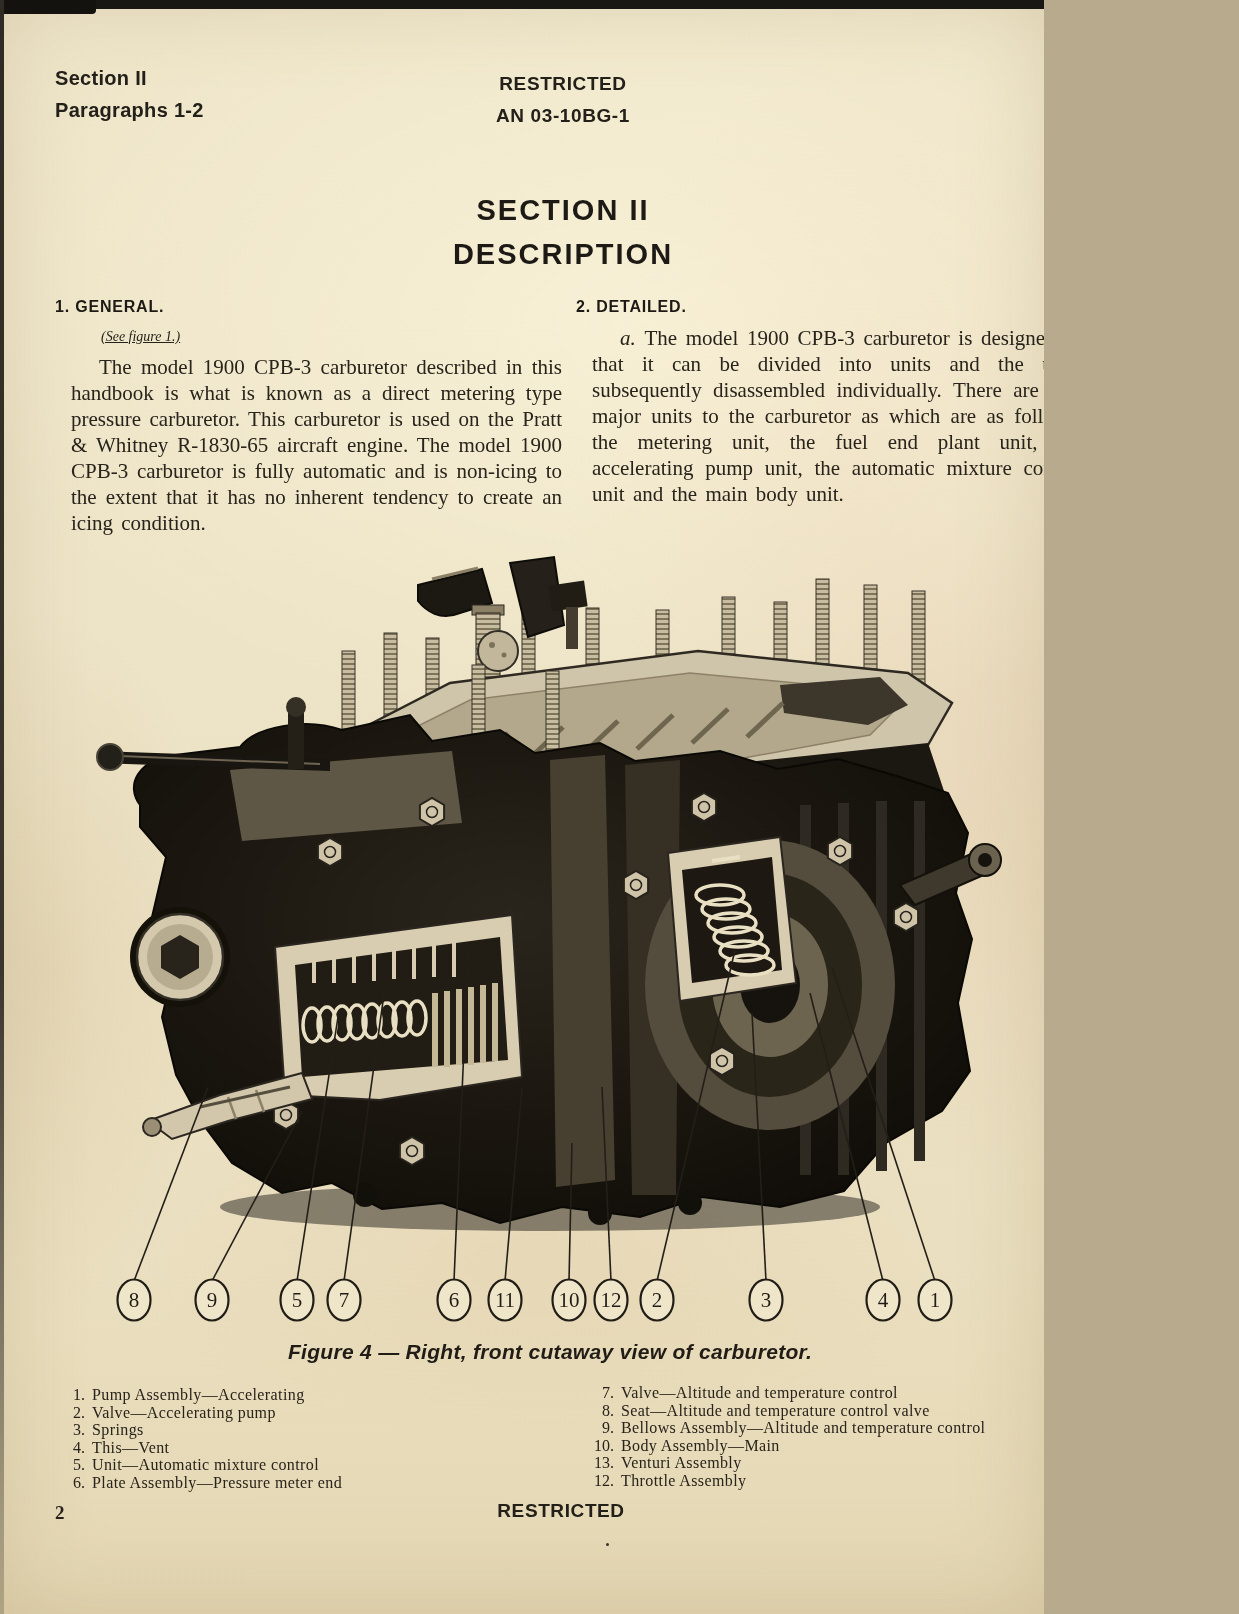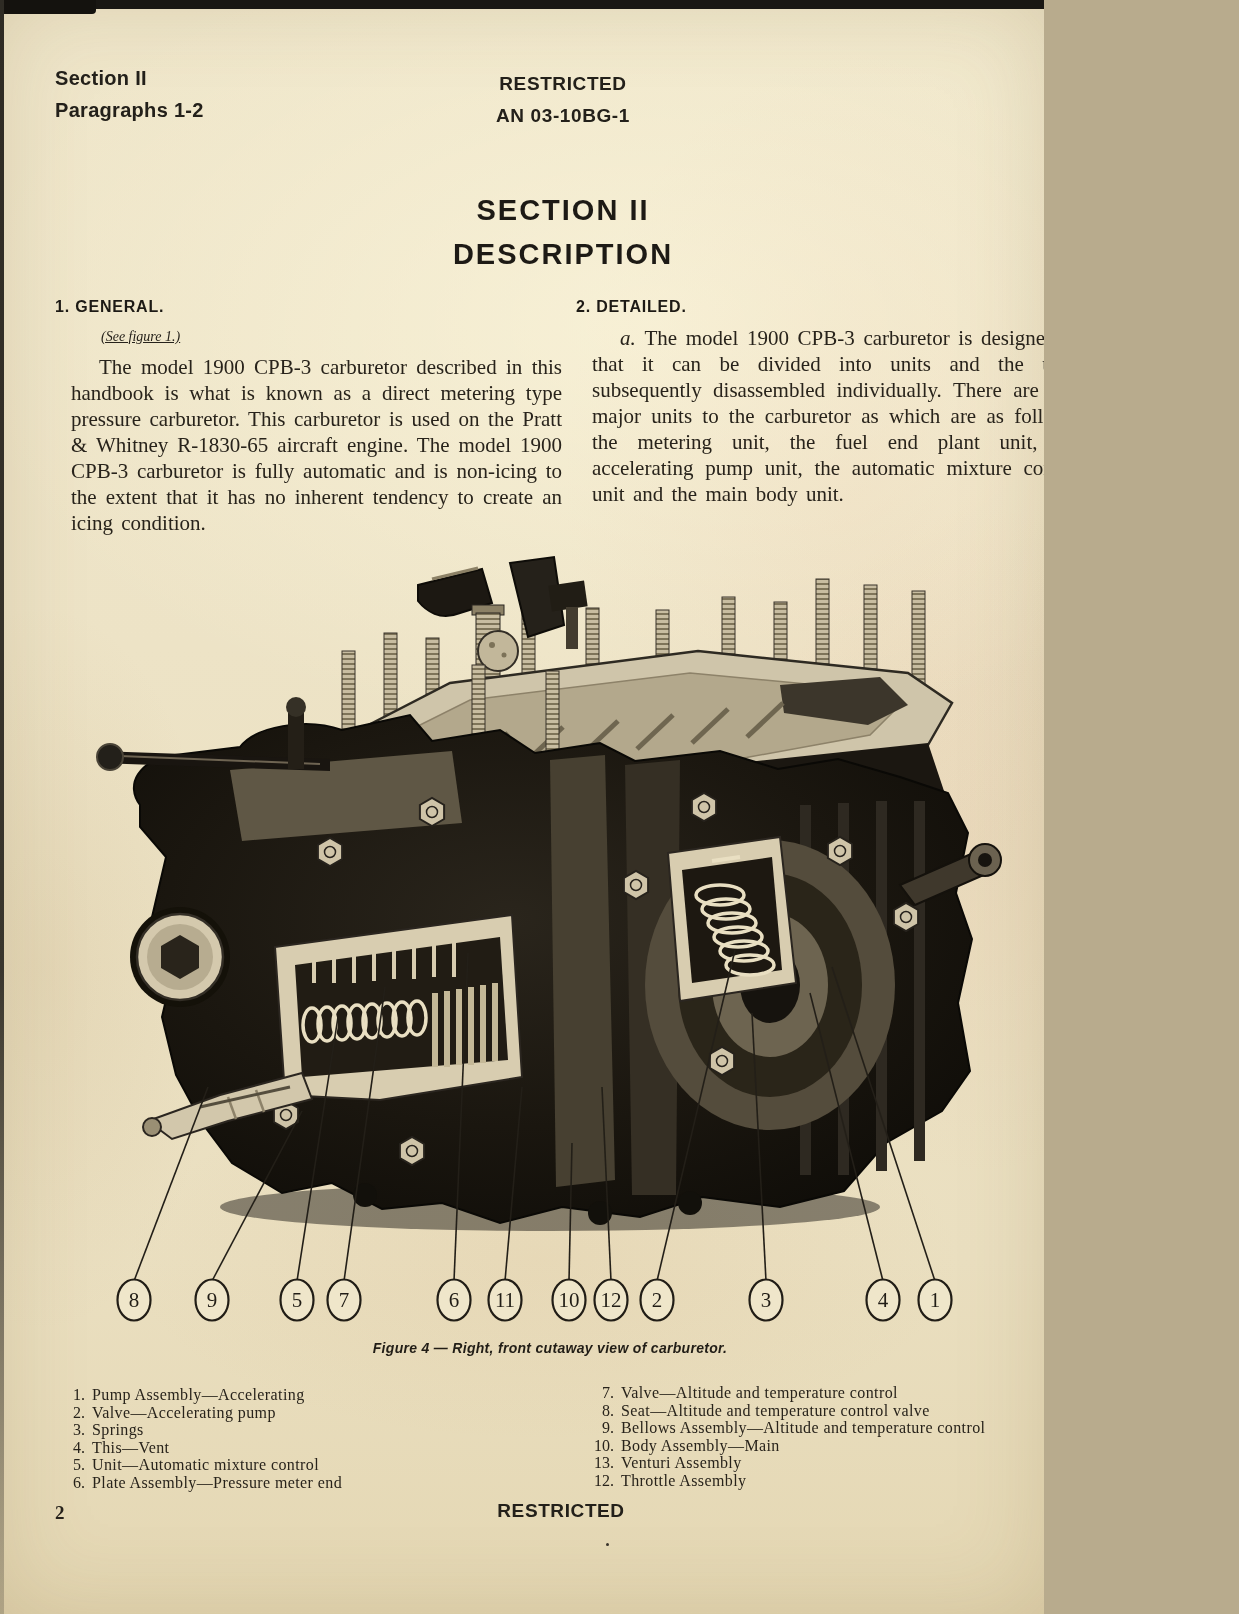--- a/index.html
+++ b/index.html
@@ -37,21 +37,21 @@
   .title{position:absolute;left:563px;top:188px;transform:translateX(-50%);text-align:center;font-family:"Liberation Sans",sans-serif;font-weight:700;font-size:29px;line-height:44px;color:#1d1a15;letter-spacing:2px;white-space:nowrap;}
   
   .columns{position:absolute;left:55px;top:298px;width:1028px;display:flex;gap:14px;}
   .col{width:507px;}
   .col-heading{font-family:"Liberation Sans",sans-serif;font-weight:700;font-size:16px;color:#1d1a15;letter-spacing:0.8px;}
   .see-ref{font-style:italic;font-size:14px;padding-left:46px;margin-top:13px;color:#26221b;text-decoration:underline;}
   .body-par{margin:9px 0 0 16px;font-size:21px;line-height:26px;text-align:justify;text-indent:28px;word-spacing:3px;color:#28231b;}
   .body-par .lead{font-style:italic;}
   
   .fig-svg{position:absolute;left:80px;top:555px;}
-  .fig-caption{position:absolute;left:550px;top:1340px;transform:translateX(-50%);font-family:"Liberation Sans",sans-serif;font-weight:700;font-style:italic;font-size:14px;color:#211d16;letter-spacing:0.3px;white-space:nowrap;}
+  .fig-caption{position:absolute;left:550px;top:1340px;transform:translateX(-50%);font-family:"Liberation Sans",sans-serif;font-weight:700;font-style:italic;font-size:21px;color:#211d16;letter-spacing:0.3px;white-space:nowrap;}
   
   .legend{position:absolute;font-size:16px;line-height:17.6px;color:#28231b;}
   .legend-l{left:55px;top:1386px;width:460px;}
   .legend-r{left:560px;top:1384px;width:520px;}
   .legend-row{display:flex;}
   .legend-num{width:30px;text-align:right;flex:0 0 30px;}
   .legend-r .legend-num{width:54px;flex:0 0 54px;}
   .legend-text{padding-left:7px;letter-spacing:0.4px;}
   
   .ftr-page{position:absolute;left:55px;top:1502px;font-family:"Liberation Serif",serif;font-weight:700;font-size:19px;color:#26221b;}

